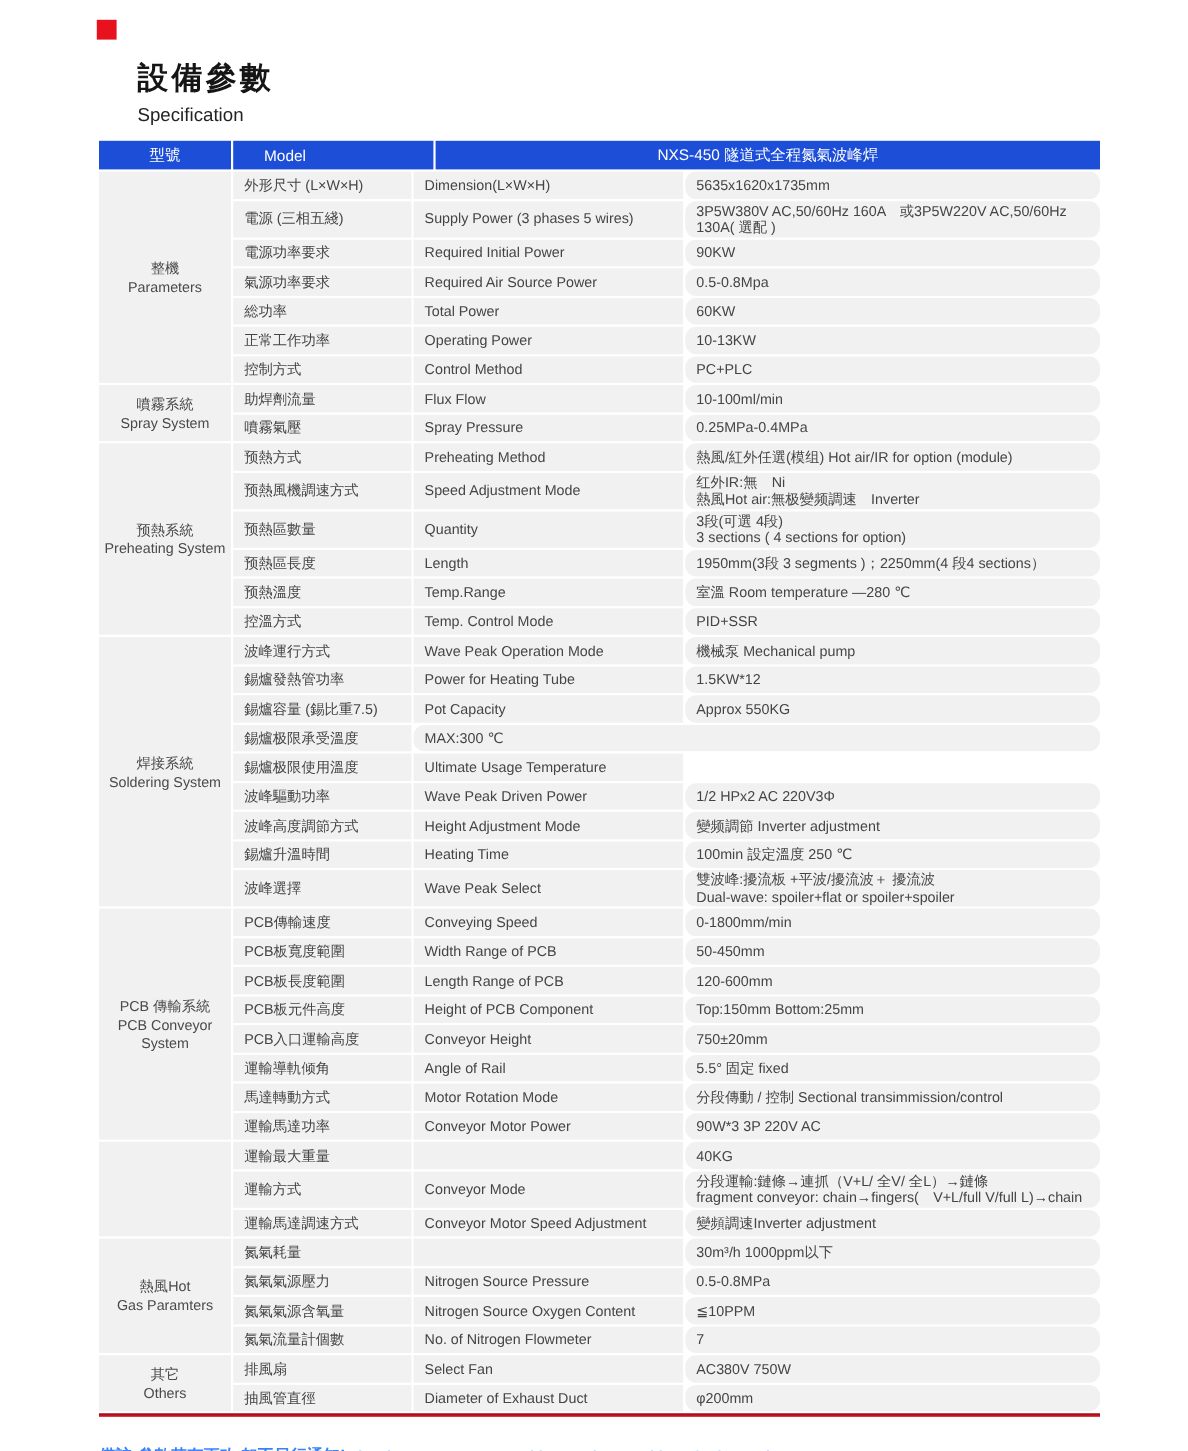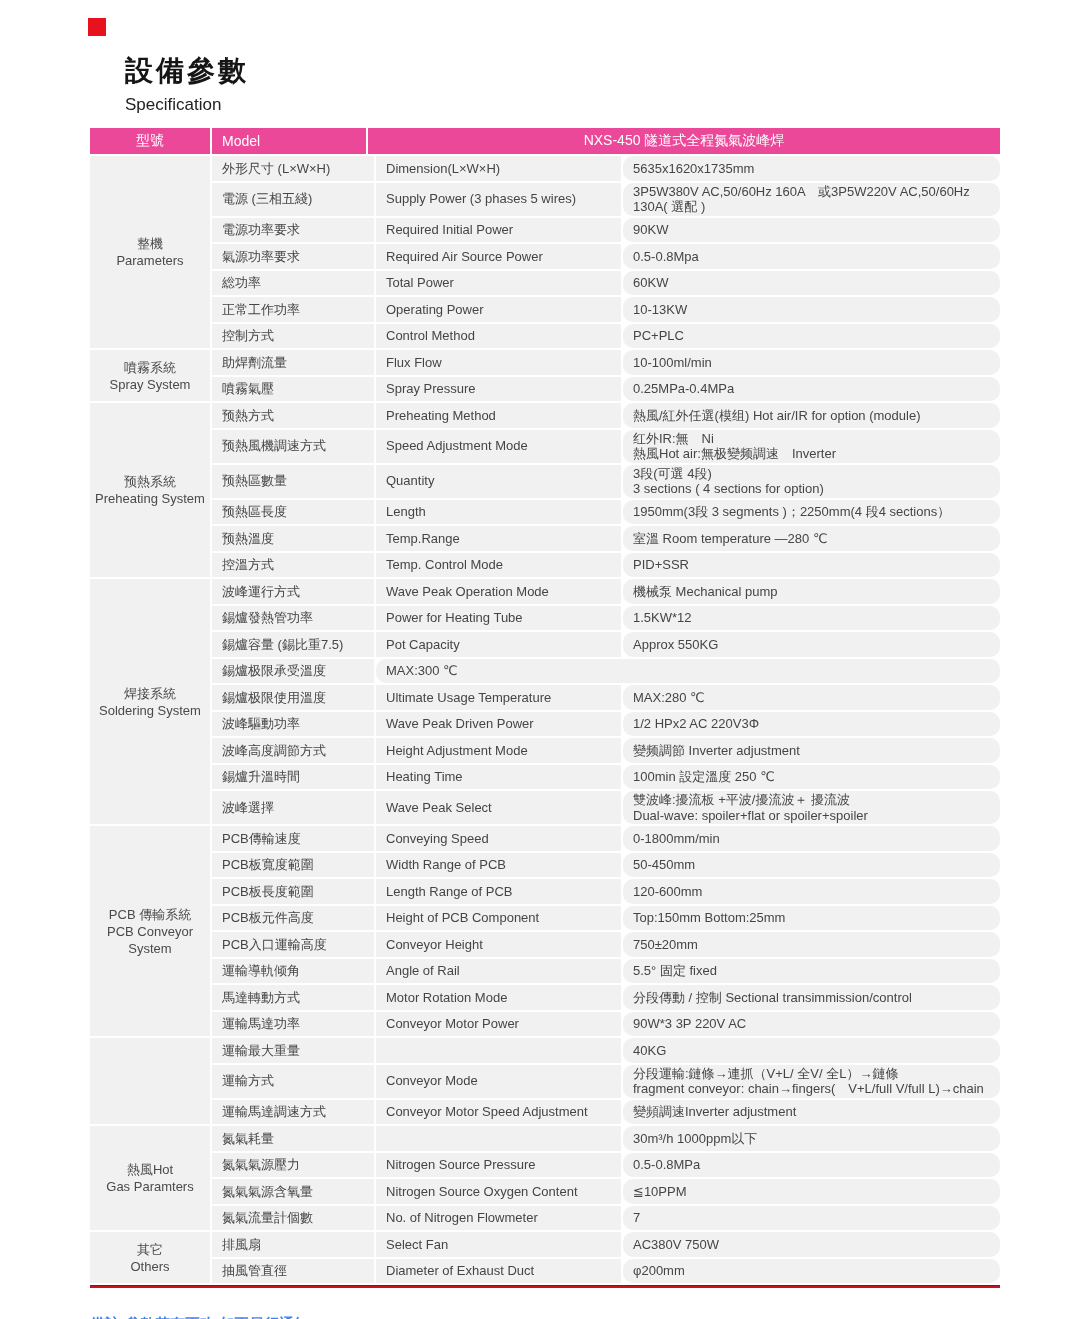--- a/index.html
+++ b/index.html
@@ -14,23 +14,23 @@
 
   
   .title-block{position:relative;padding-top:14px;}
   .bullet{position:absolute;left:-2px;top:18px;width:18px;height:18px;background:#e8121e;}
   .title-zh{margin-left:35px;font-size:28px;font-weight:600;letter-spacing:3px;color:#151515;line-height:34px;margin-top:40px;}
   .title-en{margin-left:35px;font-size:17px;color:#222;margin-top:7px;line-height:20px;}
 
   
   .spec-table{margin-top:13px;width:910px;}
   .header-row{display:flex;gap:2px;height:26px;font-size:14px;color:#ffffff;}
-  .hcell{background:#ec4899;display:flex;align-items:center;box-sizing:border-box;}
+  .hcell{background:#1d4ed8;display:flex;align-items:center;box-sizing:border-box;}
   .hcell.c1{width:120px;justify-content:center;flex-shrink:0;}
-  .hcell.c2{width:154px;padding-left:10px;flex-shrink:0;}
+  .hcell.c2{width:182px;padding-left:28px;flex-shrink:0;}
   .hcell.c3{flex:1;justify-content:center;}
 
   .group{display:flex;gap:2px;margin-top:2px;}
   .cat{
     width:120px;flex-shrink:0;background:#f1f1f2;
     display:flex;flex-direction:column;justify-content:center;align-items:center;
     text-align:left;font-size:13px;line-height:17px;color:#4a4a4a;
   }
   .rows{flex:1;display:flex;flex-direction:column;gap:2px;}
   .row{display:flex;gap:2px;}
@@ -306,23 +306,20 @@
                 <div>MAX:300 ℃</div>
               </div>
             </div>
             <div class="row">
               <div class="cell c-zh">
                 <div>錫爐极限使用溫度</div>
               </div>
               <div class="cell c-en">
                 <div>Ultimate Usage Temperature</div>
               </div>
-              <div class="cell c-val">
-                <div>MAX:280 ℃</div>
-              </div>
             </div>
             <div class="row">
               <div class="cell c-zh">
                 <div>波峰驅動功率</div>
               </div>
               <div class="cell c-en">
                 <div>Wave Peak Driven Power</div>
               </div>
               <div class="cell c-val">
                 <div>1/2 HPx2 AC 220V3Φ</div>

